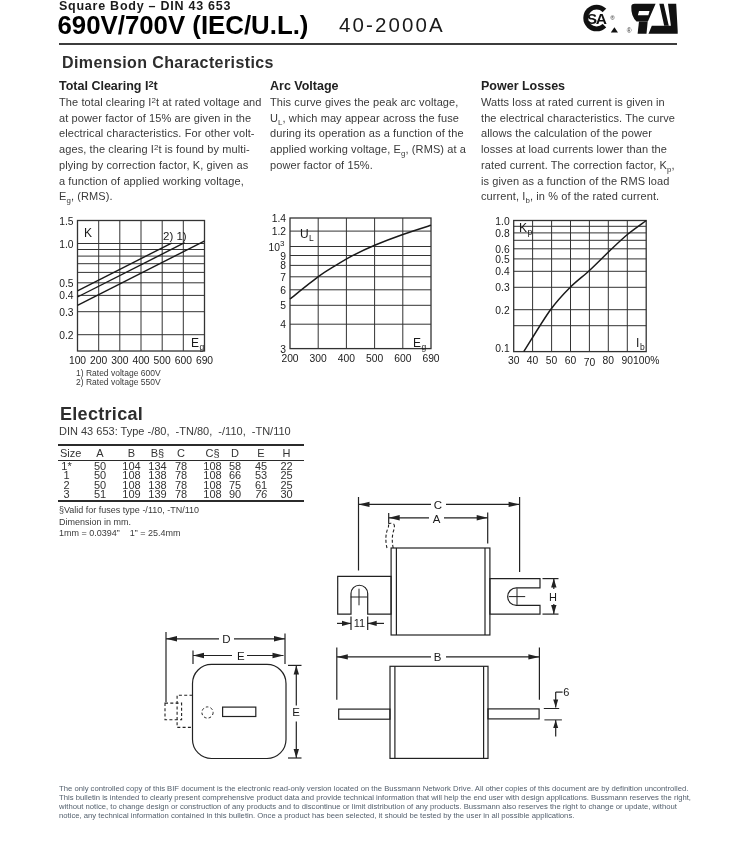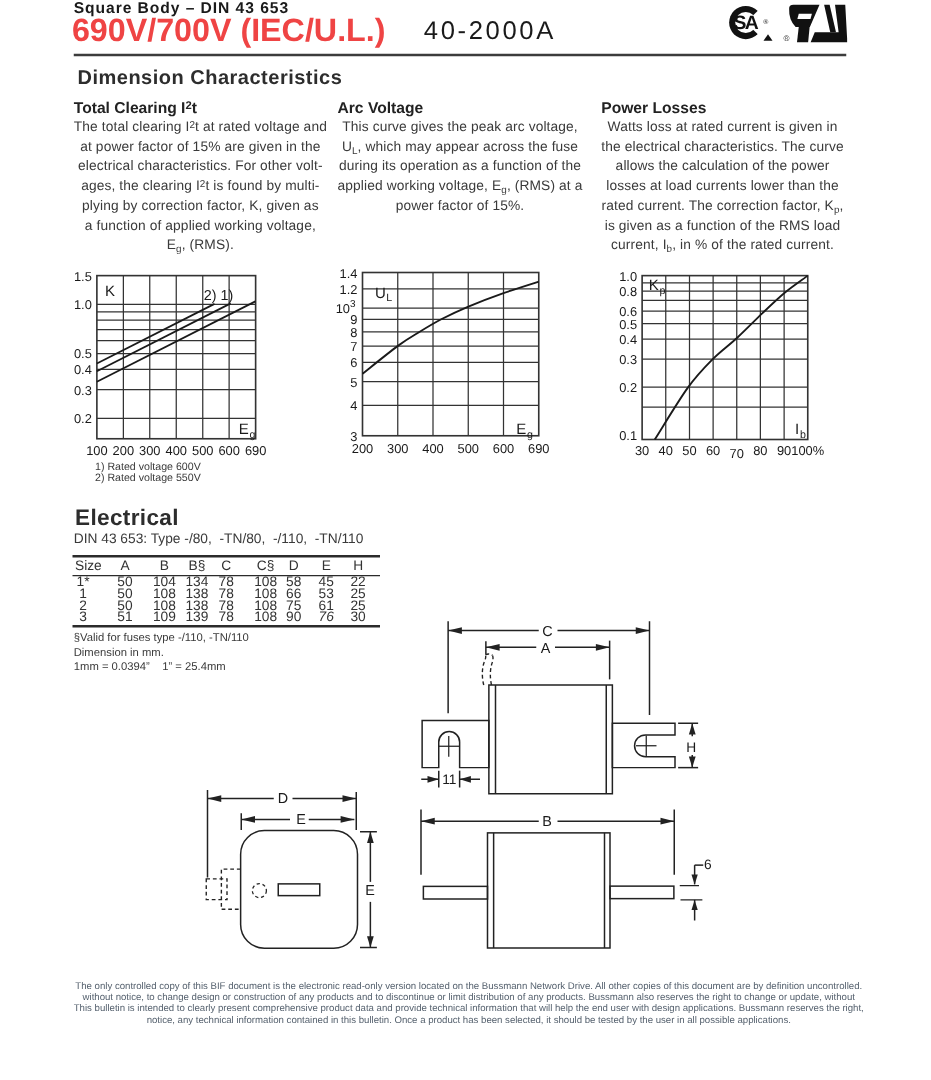--- a/index.html
+++ b/index.html
@@ -1,29 +1,29 @@
 <!DOCTYPE html>
 <html><head>
 <meta charset="utf-8">
 <style>
 html,body{margin:0;padding:0;background:#fff;}
 #page{position:relative;width:745px;height:864px;background:#fff;overflow:hidden;
-  font-family:"Liberation Sans",sans-serif;color:#2b2b2b;text-align:center;}
+  font-family:"Liberation Sans",sans-serif;color:#2b2b2b;}
 .abs{position:absolute;}
 sub.s{font-size:72%;vertical-align:-0.32em;line-height:0;}
 sup.s{font-size:72%;vertical-align:0.35em;line-height:0;}
 .bodytxt{font-size:11px;line-height:15.7px;color:#3a3a3a;letter-spacing:0.1px;}
 .colhead{font-size:12.5px;font-weight:bold;color:#222;}
 </style>
 </head>
 <body>
 <div id="page">
 
 <div class="abs" style="left:59px;top:-1px;font-size:12.5px;font-weight:bold;color:#1a1a1a;letter-spacing:0.75px;">Square Body – DIN 43 653</div>
-<div class="abs" style="left:57.5px;top:11.2px;font-size:25.8px;font-weight:bold;color:#ef4444;">690V/700V (IEC/U.L.)</div>
+<div class="abs" style="left:57.5px;top:11.2px;font-size:25.8px;font-weight:bold;color:#000000;">690V/700V (IEC/U.L.)</div>
 <div class="abs" style="left:339px;top:13px;font-size:20.5px;color:#1a1a1a;letter-spacing:2.1px;">40-2000A</div>
 <div class="abs" style="left:59px;top:43px;width:618px;height:2px;background:#3c3c3c;"></div>
 
 <div class="abs" style="left:62px;top:54px;font-size:16px;font-weight:bold;color:#2d2d2d;letter-spacing:0.4px;">Dimension Characteristics</div>
 
 <div class="abs colhead" style="left:59px;top:79px;">Total Clearing I<sup class="s">2</sup>t</div>
 <div class="abs bodytxt" style="left:59px;top:95px;white-space:nowrap;">The total clearing I<sup class="s">2</sup>t at rated voltage and<br>at power factor of 15% are given in the<br>electrical characteristics. For other volt-<br>ages, the clearing I<sup class="s">2</sup>t is found by multi-<br>plying by correction factor, K, given as<br>a function of applied working voltage,<br>E<sub class="s">g</sub>, (RMS).</div>
 
 <div class="abs colhead" style="left:270px;top:79px;">Arc Voltage</div>
 <div class="abs bodytxt" style="left:270px;top:95px;white-space:nowrap;">This curve gives the peak arc voltage,<br>U<sub class="s">L</sub>, which may appear across the fuse<br>during its operation as a function of the<br>applied working voltage, E<sub class="s">g</sub>, (RMS) at a<br>power factor of 15%.</div>
@@ -85,22 +85,22 @@
 <div class="abs tcell" style="left:261px;top:489.3px;transform:translateX(-50%);font-style:italic;">76</div>
 <div class="abs tcell" style="left:286.5px;top:489.3px;transform:translateX(-50%);">30</div>
 <style>.tcell{font-size:11px;color:#333;line-height:11px;}</style>
 
 <div class="abs" style="left:59px;top:505px;font-size:9px;color:#3a3a3a;">§Valid for fuses type -/110, -TN/110</div>
 <div class="abs" style="left:59px;top:517px;font-size:9px;color:#3a3a3a;">Dimension in mm.</div>
 <div class="abs" style="left:59px;top:528px;font-size:9px;color:#3a3a3a;">1mm = 0.0394”&nbsp;&nbsp;&nbsp;&nbsp;1” = 25.4mm</div>
 
 <div class="abs" style="left:59px;top:783.5px;font-size:7.7px;line-height:9.3px;color:#55616e;white-space:nowrap;">
 <div>The only controlled copy of this BIF document is the electronic read-only version located on the Bussmann Network Drive. All other copies of this document are by definition uncontrolled.</div>
+<div>This bulletin is intended to clearly present comprehensive product data and provide technical information that will help the end user with design applications. Bussmann reserves the right,</div>
 <div>without notice, to change design or construction of any products and to discontinue or limit distribution of any products. Bussmann also reserves the right to change or update, without</div>
-<div>This bulletin is intended to clearly present comprehensive product data and provide technical information that will help the end user with design applications. Bussmann reserves the right,</div>
 <div>notice, any technical information contained in this bulletin. Once a product has been selected, it should be tested by the user in all possible applications.</div>
 </div>
 
 <svg class="abs" style="left:0;top:0;" width="745" height="864" viewBox="0 0 745 864" font-family="Liberation Sans, sans-serif" fill="none" stroke="none">
 
 <g>
 <circle cx="596.6" cy="18" r="13.3" fill="#111"></circle>
 <polygon points="596.6,18 611.5,3.5 615.5,18 611.5,32.5" fill="#fff"></polygon>
 <circle cx="596.6" cy="18" r="8.4" fill="#fff"></circle>
 <text x="596.2" y="23.6" font-size="15.5px" font-weight="bold" fill="#111" text-anchor="middle" letter-spacing="-1.3">SA</text>

